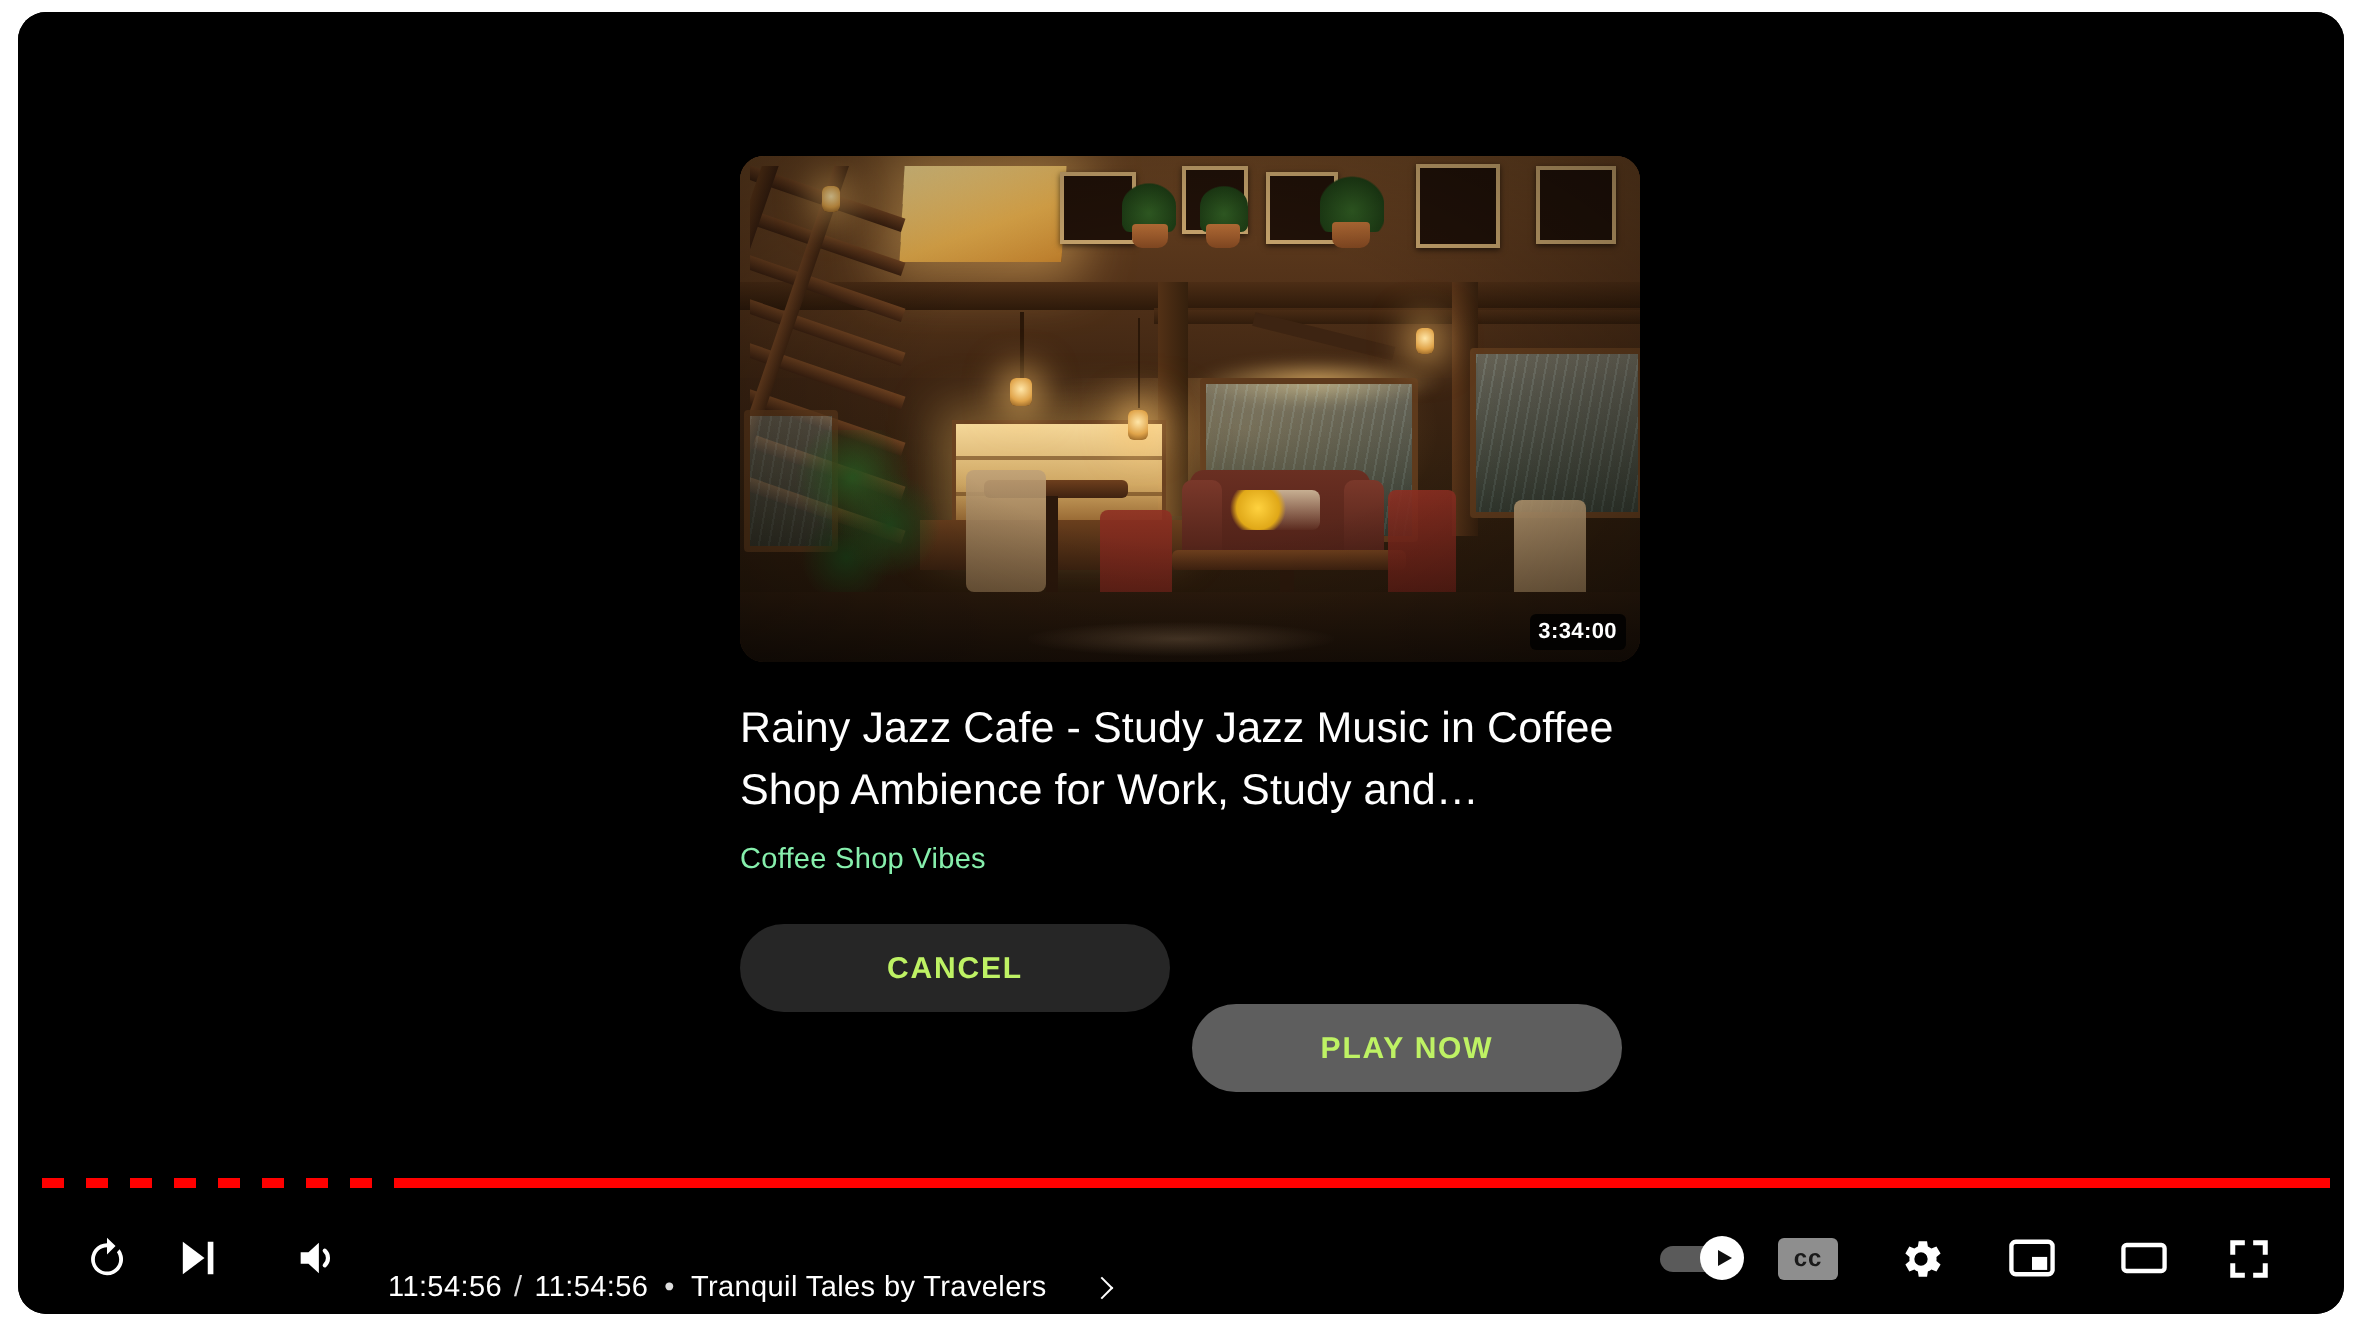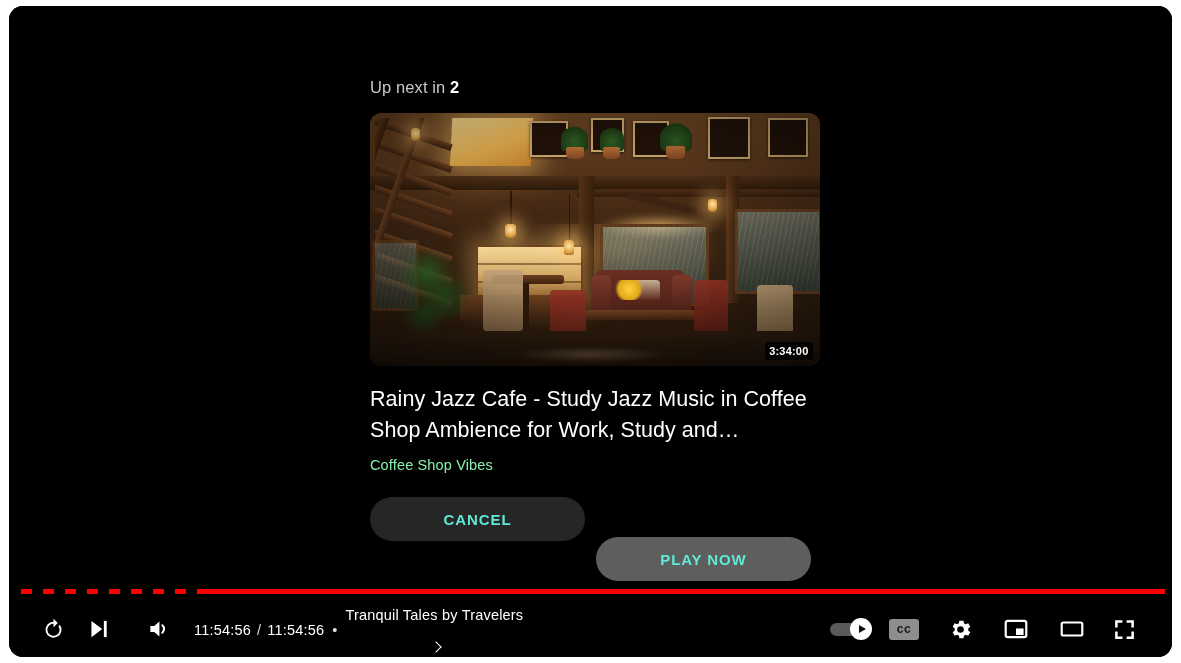--- a/index.html
+++ b/index.html
@@ -325,21 +325,21 @@
   
   .upnext-buttons {
     display: flex;
     gap: 11px;
     margin: 24px 0 0 9px;
   }
   .btn {
     border: none;
     height: 44px;
     border-radius: 22px;
-    color: #5eead4;
+    color: #bef264;
     font-size: 15px;
     font-weight: 700;
     letter-spacing: .9px;
     font-family: "Liberation Sans", sans-serif;
     cursor: pointer;
     padding: 0;
   }
   .btn-cancel { width: 219px; background: #262626; }
   .btn-play   { width: 219px; background: #5e5e5e; margin-top: 40px; }
 
@@ -426,21 +426,20 @@
     align-items: center;
     gap: 6px;
   }
   .time-sep { color: #dddddd; }
   .time-chapter {
     color: #ffffff;
     display: inline-flex;
     align-items: center;
     gap: 20px;
     cursor: pointer;
-    flex-direction: column;
   }
   .chev {
     display: inline-block;
     width: 7px; height: 7px;
     border-right: 1.8px solid #ffffff;
     border-top: 1.8px solid #ffffff;
     transform: rotate(45deg);
     margin-left: 4px;
     margin-bottom: 1px;
   }
@@ -497,24 +496,20 @@
   }
 </style>
 </head>
 <body>
 
 <div class="player">
 
   <div class="upnext-overlay">
     <div class="upnext-card">
 
-      <div class="upnext-label">
-        <span>Up next in</span>
-        <span class="count">2</span>
-      </div>
 
       <div class="thumb-wrap">
         <div class="thumb-art">
           <div class="art-base"></div>
           <div class="art-upperwall"></div>
           <div class="art-poster"></div>
 
           <div class="art-frame f1"></div>
           <div class="art-frame f2"></div>
           <div class="art-frame f3"></div>

